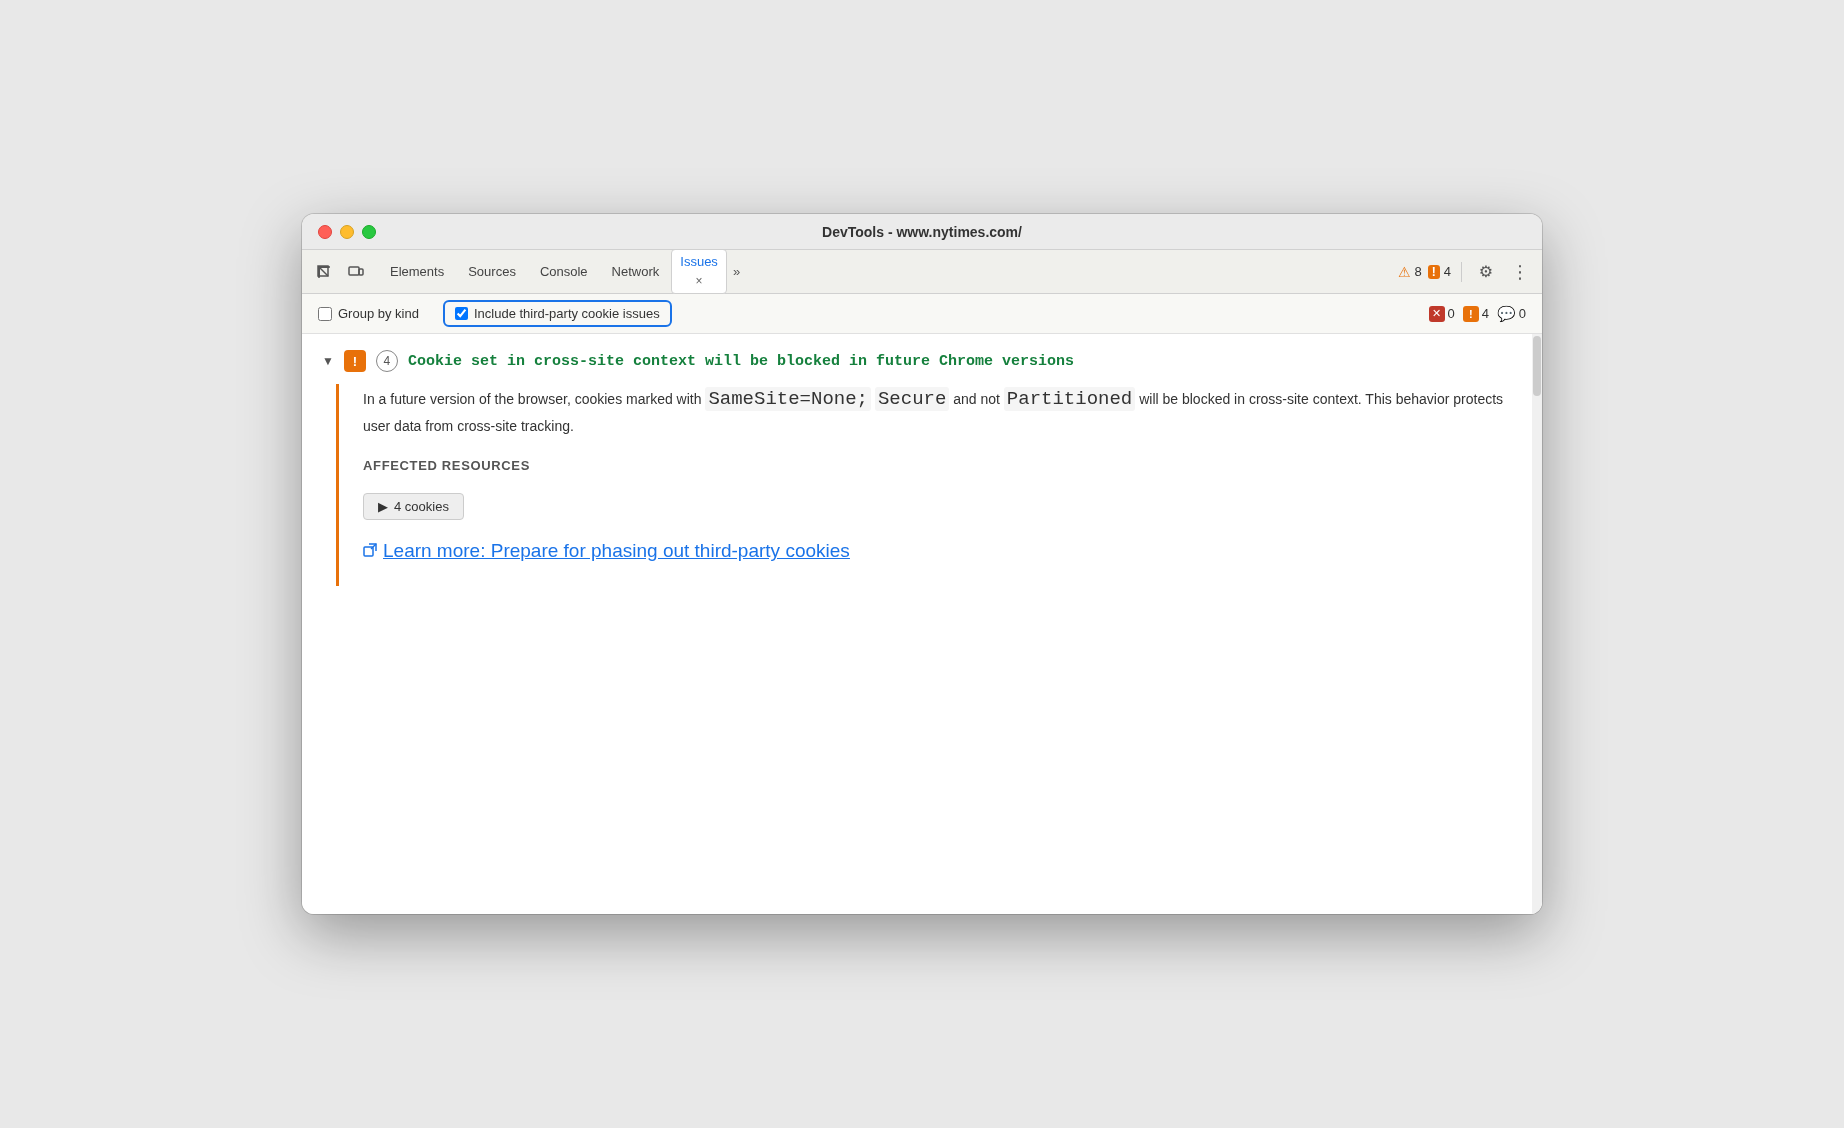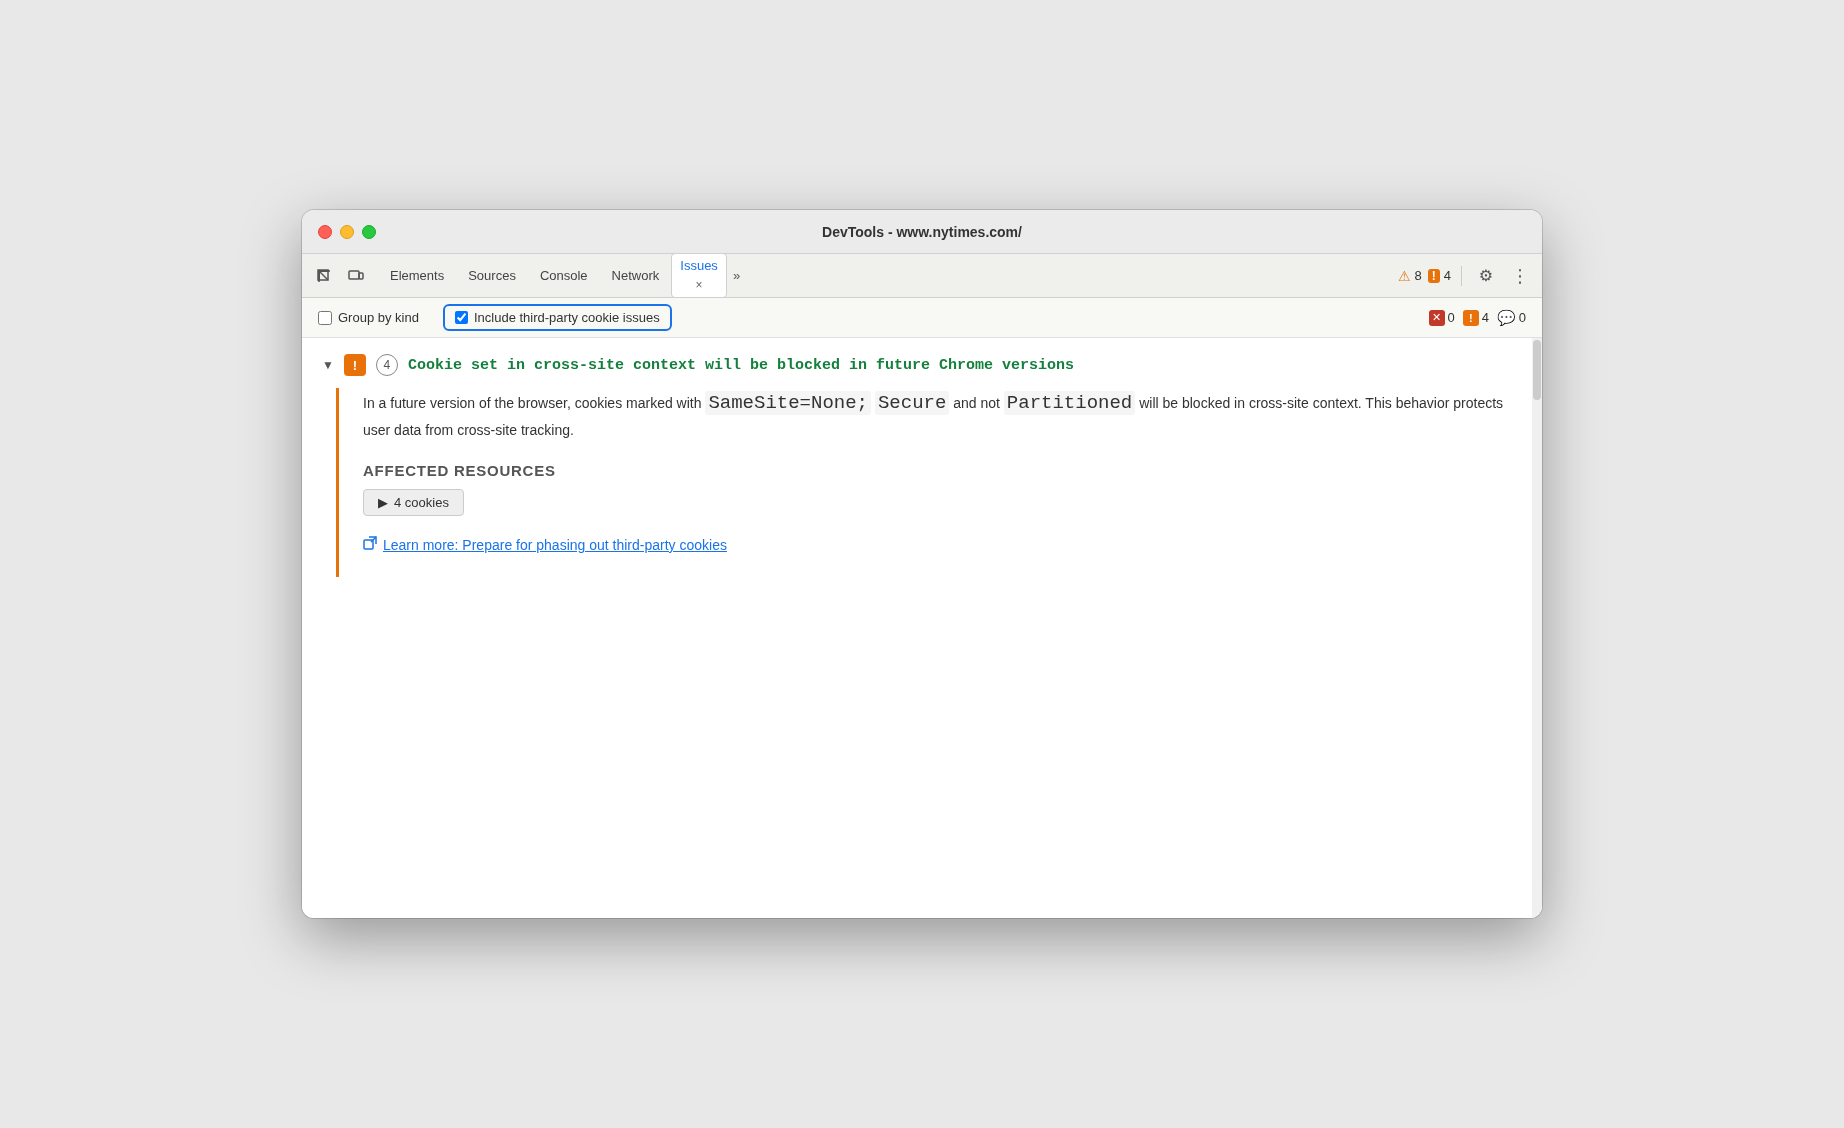--- a/index.html
+++ b/index.html
@@ -17,21 +17,21 @@
       width: 1240px;
       background: #f5f5f0;
       border-radius: 12px;
       box-shadow: 0 20px 60px rgba(0,0,0,0.35), 0 0 0 1px rgba(0,0,0,0.15);
       overflow: hidden;
     }
 
     
     .title-bar {
       background: #ebebeb;
-      height: 44px;
+      height: 36px;
       display: flex;
       align-items: center;
       justify-content: center;
       position: relative;
       border-bottom: 1px solid #d0d0d0;
     }
 
     .traffic-lights {
       position: absolute;
       left: 16px;
@@ -295,26 +295,26 @@
 
     .code-inline {
       font-family: 'Menlo', 'Monaco', 'Courier New', monospace;
       font-size: 19px;
       background: #f5f5f5;
       padding: 1px 3px;
       border-radius: 3px;
     }
 
     .affected-resources-label {
-      font-size: 15px;
+      font-size: 13px;
       font-weight: 700;
       color: #555;
       letter-spacing: 0.05em;
       text-transform: uppercase;
-      margin-bottom: 10px;
+      margin-bottom: 20px;
     }
 
     .cookies-button {
       display: inline-flex;
       align-items: center;
       gap: 6px;
       background: #eee;
       border: 1px solid #ccc;
       border-radius: 4px;
       padding: 5px 14px;
@@ -498,21 +498,21 @@
             </button>
 
             <div class="learn-more-link">
               <span class="external-link-icon">
                 <svg width="14" height="14" viewBox="0 0 14 14" fill="none">
                   <rect x="1" y="4" width="9" height="9" rx="1" stroke="#1a73e8" stroke-width="1.5" fill="none"></rect>
                   <path d="M6 1 H13 V8" stroke="#1a73e8" stroke-width="1.5" fill="none"></path>
                   <path d="M8 6 L13 1" stroke="#1a73e8" stroke-width="1.5"></path>
                 </svg>
               </span>
-              <span style="color:#1a73e8; font-size:14px; text-decoration:underline;">Learn more: Prepare for phasing out third-party cookies</span>
+              <span style="color:#1a73e8; font-size:19px; text-decoration:underline;">Learn more: Prepare for phasing out third-party cookies</span>
             </div>
           </div>
         </div>
       </div>
     </div>
 
     <div class="scrollbar">
       <div class="scrollbar-thumb"></div>
     </div>
   </div>

